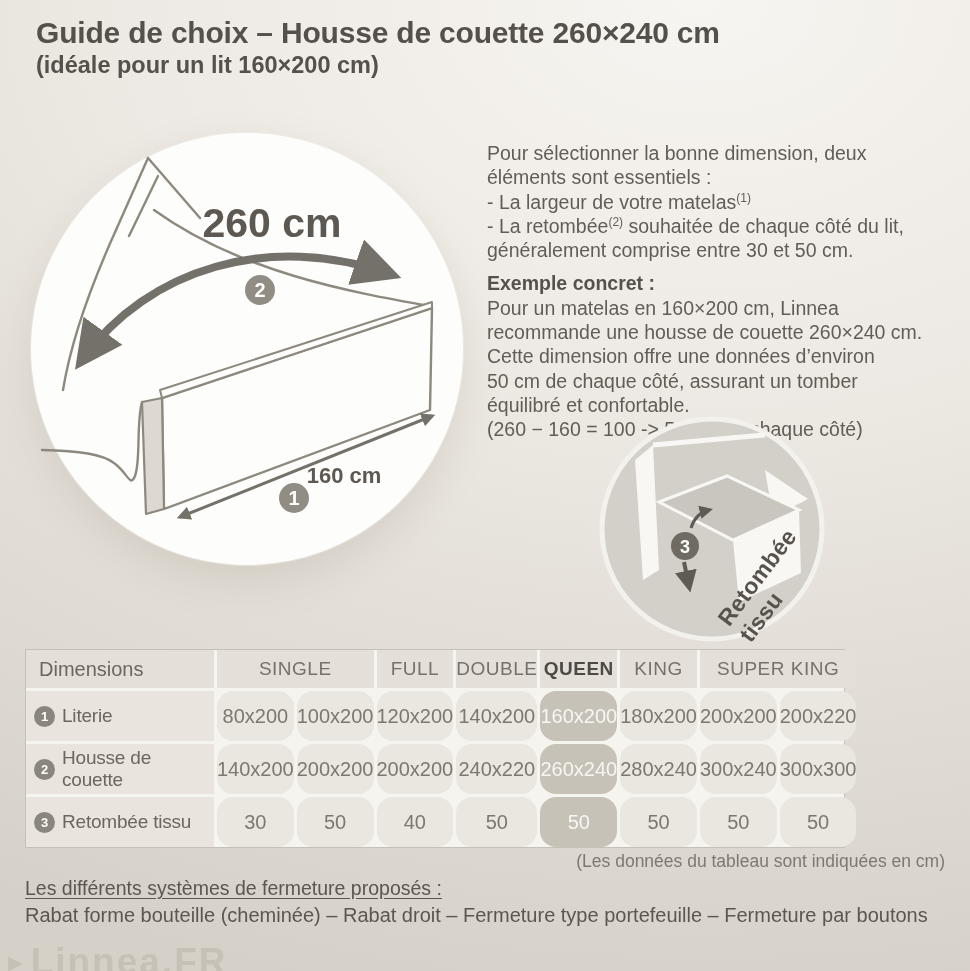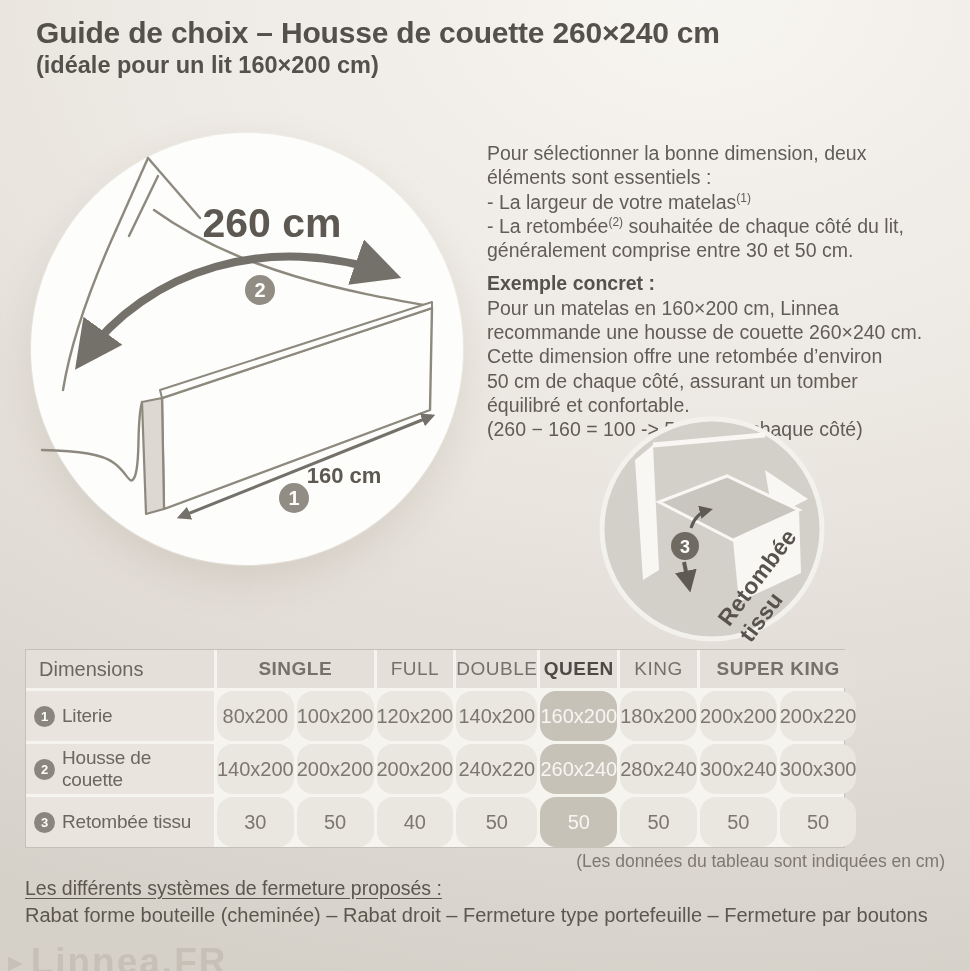--- a/index.html
+++ b/index.html
@@ -27,21 +27,21 @@
   .drop-diagram{position:absolute;left:595px;top:412px;width:234px;height:234px;}
   .drop-label{position:absolute;left:734px;top:604px;width:170px;font-size:23px;font-weight:bold;color:#57534c;
     transform:rotate(-53deg);transform-origin:0% 50%;letter-spacing:.3px;}
   
   .size-table{position:absolute;left:25px;top:649px;width:820px;
     display:grid;grid-template-columns:188px repeat(8,1fr);grid-template-rows:38px 50px 50px 50px;
     gap:3px;background:#f6f4ef;border:1px solid #c6c1b8;box-sizing:border-box;}
   .th{background:#e4e0d9;color:#76716a;font-size:19px;display:flex;align-items:center;justify-content:center;letter-spacing:.5px;}
   .th.dim{justify-content:flex-start;padding-left:13px;color:#6b675f;font-size:20px;letter-spacing:0;}
   .th.queen{color:#4d4a44;font-weight:bold;}
-  .span2{grid-column:span 2;font-weight:bold;}
+  .span2{grid-column:span 2;}
   .tl{background:#e9e5de;color:#6b675f;font-size:19px;letter-spacing:-0.2px;display:flex;align-items:center;padding-left:8px;gap:7px;}
   .td{background:#eae6e0;color:#7d786f;font-size:20px;display:flex;align-items:center;justify-content:center;border-radius:16px;}
   .td.hl{background:#c7c2b8;color:#f8f6f2;}
   .badge{width:21px;height:21px;border-radius:50%;background:#8b867d;color:#fdfdfb;font-size:13px;font-weight:bold;
     display:inline-flex;align-items:center;justify-content:center;flex:none;}
   
   .footnote{position:absolute;right:25px;top:851px;font-size:17.5px;color:#7e7970;}
   .closures-heading{position:absolute;left:25px;top:877px;font-size:19.5px;color:#5b574f;
     text-decoration:underline;text-underline-offset:3px;margin:0;}
   .closures-list{position:absolute;left:25px;top:904px;font-size:20px;color:#5b574f;white-space:nowrap;margin:0;}
@@ -61,21 +61,21 @@
   <div class="copy">
     <div class="line"><span>Pour sélectionner la bonne dimension, deux</span></div>
     <div class="line"><span>éléments sont essentiels :</span></div>
     <div class="line"><span>- La largeur de votre matelas</span><sup>(1)</sup></div>
     <div class="line"><span>- La retombée</span><sup>(2)</sup><span> souhaitée de chaque côté du lit,</span></div>
     <div class="line"><span>généralement comprise entre 30 et 50 cm.</span></div>
 
     <div class="ex-head">Exemple concret :</div>
     <div class="line">Pour un matelas en 160×200 cm, Linnea</div>
     <div class="line">recommande une housse de couette 260×240 cm.</div>
-    <div class="line">Cette dimension offre une retombée d’environ</div>
+    <div class="line">Cette dimension offre une données d’environ</div>
     <div class="line">50 cm de chaque côté, assurant un tomber</div>
     <div class="line">équilibré et confortable.</div>
     <div class="line">(260 − 160 = 100  -&gt; 50 cm de chaque côté)</div>
   </div>
 
   <div class="main-diagram">
     <svg width="434" height="434" viewBox="0 0 434 434">
       <defs>
         <marker id="ahBig" viewBox="0 0 10 10" refX="7.5" refY="5" markerWidth="4.6" markerHeight="4.6" orient="auto-start-reverse">
             <path d="M0,0 L10,5 L0,10 z" fill="#74706a"></path>

